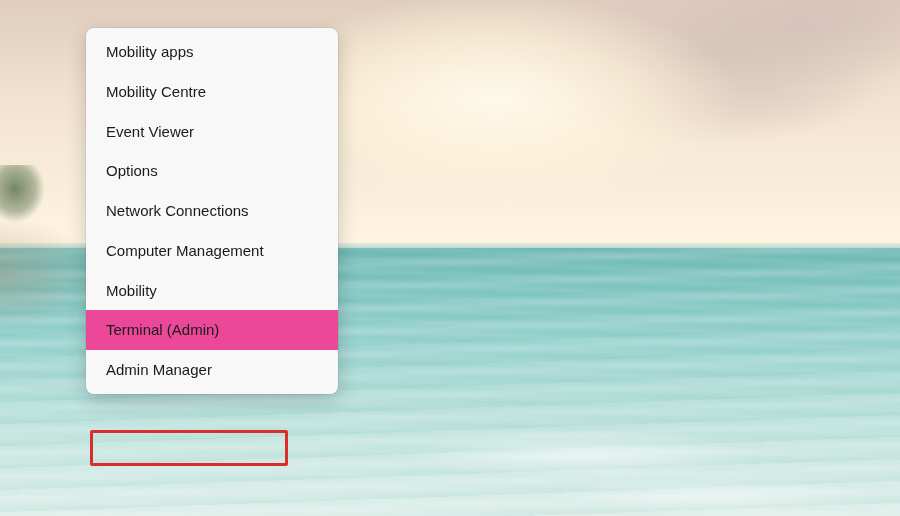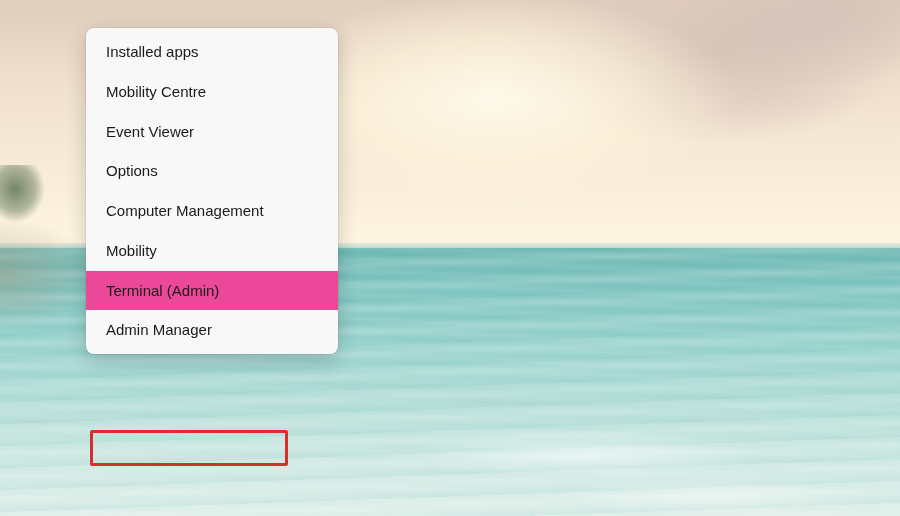--- a/index.html
+++ b/index.html
@@ -116,23 +116,24 @@
 <body>
 
 <div class="bg-sky"></div>
 <div class="bg-horizon"></div>
 <div class="bg-ocean"></div>
 <div class="bg-foam"></div>
 <div class="bg-beach"></div>
 <div class="bg-tree"></div>
 
 <div class="context-menu">
-  <div class="menu-item">Installed apps</div>
+  <div class="menu-item">Mobility apps</div>
   <div class="menu-item">Mobility Centre</div>
   <div class="menu-item">Event Viewer</div>
   <div class="menu-item">Options</div>
+  <div class="menu-item">Network Connections</div>
   <div class="menu-item">Computer Management</div>
   <div class="menu-item">Mobility</div>
   <div class="menu-item hovered">Terminal (Admin)</div>
   <div class="menu-item">Admin Manager</div>
 </div>
 
 <div class="highlight-box"></div>
 
 </body></html>

